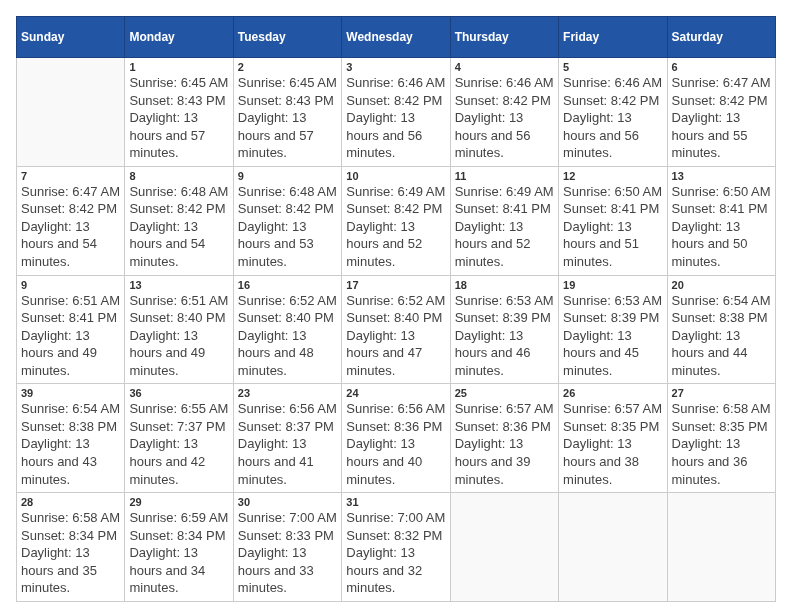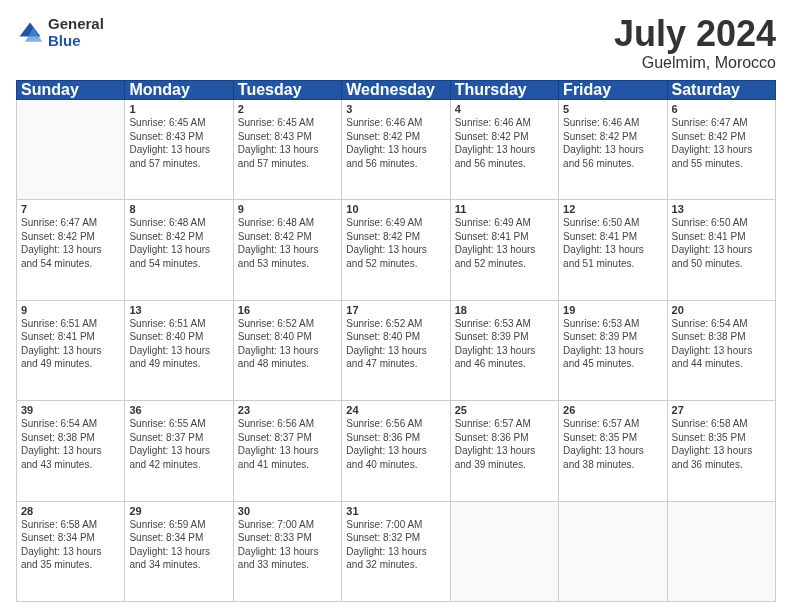--- a/index.html
+++ b/index.html
@@ -64,69 +64,53 @@
     .calendar {
       flex: 1;
       border: 1px solid #ccc;
       border-collapse: collapse;
       width: 100%;
       table-layout: fixed;
     }
     .calendar th {
       background-color: #2255a4;
       color: #fff;
-      font-size: 16px;
-      font-weight: bold;
-      padding: 0 4px;
+      font-size: 12px;
+      font-weight: bold;
+      padding: 13px 4px;
       text-align: left;
       border: 1px solid #1a4080;
     }
     .calendar td {
       border: 1px solid #ccc;
       vertical-align: top;
       padding: 3px 4px;
       font-size: 9.5px;
       color: #333;
       height: 80px;
     }
     .day-number {
       font-weight: bold;
       font-size: 11px;
       display: block;
       margin-bottom: 1px;
     }
     .day-info {
-      font-size: 10px;
+      font-size: 13px;
       line-height: 1.35;
       color: #444;
     }
     .empty-cell {
       background: #f9f9f9;
     }
   </style>
 </head>
 <body>
 
 <div class="page">
-  <div class="header">
-    <div class="logo">
-      <svg class="logo-icon" viewBox="0 0 32 32">
-        <polygon points="16,4 28,20 4,20" fill="#2255a4"></polygon>
-        <polygon points="20,10 30,26 10,26" fill="#4a90d9" opacity="0.7"></polygon>
-      </svg>
-      <div class="logo-text">
-        <span class="logo-general">General</span>
-        <span class="logo-blue">Blue</span>
-      </div>
-    </div>
-    <div class="title-block">
-      <div class="title-month">July 2024</div>
-      <div class="title-location">Guelmim, Morocco</div>
-    </div>
-  </div>
 
   <table class="calendar">
     <thead>
       <tr>
         <th>Sunday</th>
         <th>Monday</th>
         <th>Tuesday</th>
         <th>Wednesday</th>
         <th>Thursday</th>
         <th>Friday</th>
@@ -264,21 +248,21 @@
         <tr>
           <td>
             <span class="day-number">39</span>
             <div class="day-info" style="white-space: pre-line;">Sunrise: 6:54 AM
 Sunset: 8:38 PM
 Daylight: 13 hours and 43 minutes.</div>
           </td>
           <td>
             <span class="day-number">36</span>
             <div class="day-info" style="white-space: pre-line;">Sunrise: 6:55 AM
-Sunset: 8:37 PM
+Sunset: 7:37 PM
 Daylight: 13 hours and 42 minutes.</div>
           </td>
           <td>
             <span class="day-number">23</span>
             <div class="day-info" style="white-space: pre-line;">Sunrise: 6:56 AM
 Sunset: 8:37 PM
 Daylight: 13 hours and 41 minutes.</div>
           </td>
           <td>
             <span class="day-number">24</span>

